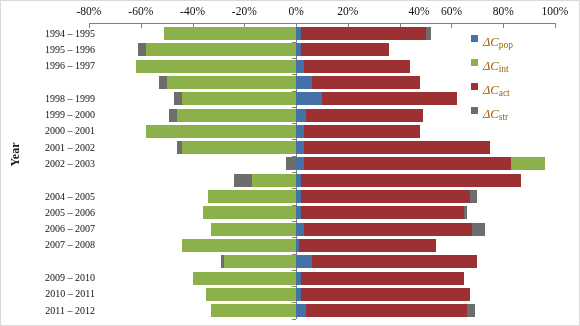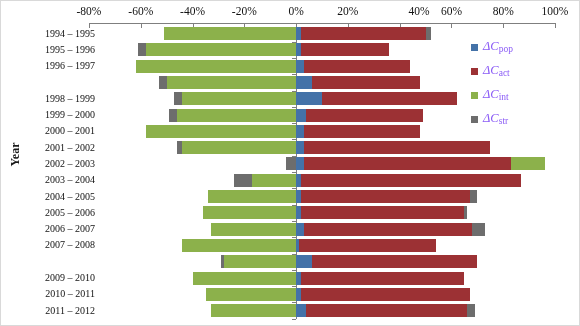--- a/index.html
+++ b/index.html
@@ -81,23 +81,23 @@
 
   
   #legend{
     position:absolute;
     left:470px; top:34px;
     width:106px;
   }
   .leg-item{
     position:relative;
     height:24px;
-    display:flex;align-items:center;
+    display:flex;
     font-size:12.5px;
-    color:#8b5cf6;
+    color:#a16207;
   }
   .leg-swatch{
     width:7px;height:7px;display:inline-block;margin-right:5px;flex:0 0 auto;
   }
   .leg-text{font-style:italic;font-family:"Liberation Serif",serif;}
   .leg-text .sub{font-size:9.5px;font-style:normal;vertical-align:-0.25em;}
   .leg-text .dc{font-style:italic;}
 </style>
 </head>
 <body>
@@ -108,21 +108,20 @@
 
   <div id="cats">
       <div class="cat" style="top: 4.5px;">1994 – 1995</div>
       <div class="cat" style="top: 20.8px;">1995 – 1996</div>
       <div class="cat" style="top: 37.1px;">1996 – 1997</div>
       <div class="cat" style="top: 69.7px;">1998 – 1999</div>
       <div class="cat" style="top: 86px;">1999 – 2000</div>
       <div class="cat" style="top: 102.3px; text-align: right;">2000 – 2001</div>
       <div class="cat" style="top: 118.6px;">2001 – 2002</div>
       <div class="cat" style="top: 134.9px;">2002 – 2003</div>
-      <div class="cat" style="top: 151.2px;">2003 – 2004</div>
       <div class="cat" style="top: 167.5px;">2004 – 2005</div>
       <div class="cat" style="top: 183.8px;">2005 – 2006</div>
       <div class="cat" style="top: 200.1px;">2006 – 2007</div>
       <div class="cat" style="top: 216.4px;">2007 – 2008</div>
       <div class="cat" style="top: 249px;">2009 – 2010</div>
       <div class="cat" style="top: 265.3px;">2010 – 2011</div>
       <div class="cat" style="top: 281.6px;">2011 – 2012</div>
     </div>
 
   <div id="plot">
@@ -274,26 +273,26 @@
         </div>
       </div>
   </div>
 
   <div id="legend">
       <div class="leg-item">
         <span class="leg-swatch" style="background: rgb(68, 114, 168);"></span>
         <span class="leg-text"><span class="dc">ΔC</span><span class="sub">pop</span></span>
       </div>
       <div class="leg-item">
+        <span class="leg-swatch" style="background: rgb(140, 177, 75);"></span>
+        <span class="leg-text"><span class="dc">ΔC</span><span class="sub">int</span></span>
+      </div>
+      <div class="leg-item">
         <span class="leg-swatch" style="background: rgb(156, 49, 52);"></span>
         <span class="leg-text"><span class="dc">ΔC</span><span class="sub">act</span></span>
       </div>
       <div class="leg-item">
-        <span class="leg-swatch" style="background: rgb(140, 177, 75);"></span>
-        <span class="leg-text"><span class="dc">ΔC</span><span class="sub">int</span></span>
-      </div>
-      <div class="leg-item">
         <span class="leg-swatch" style="background: rgb(109, 109, 109);"></span>
         <span class="leg-text"><span class="dc">ΔC</span><span class="sub">str</span></span>
       </div>
     </div>
 
 </div>
 
 </body></html>

